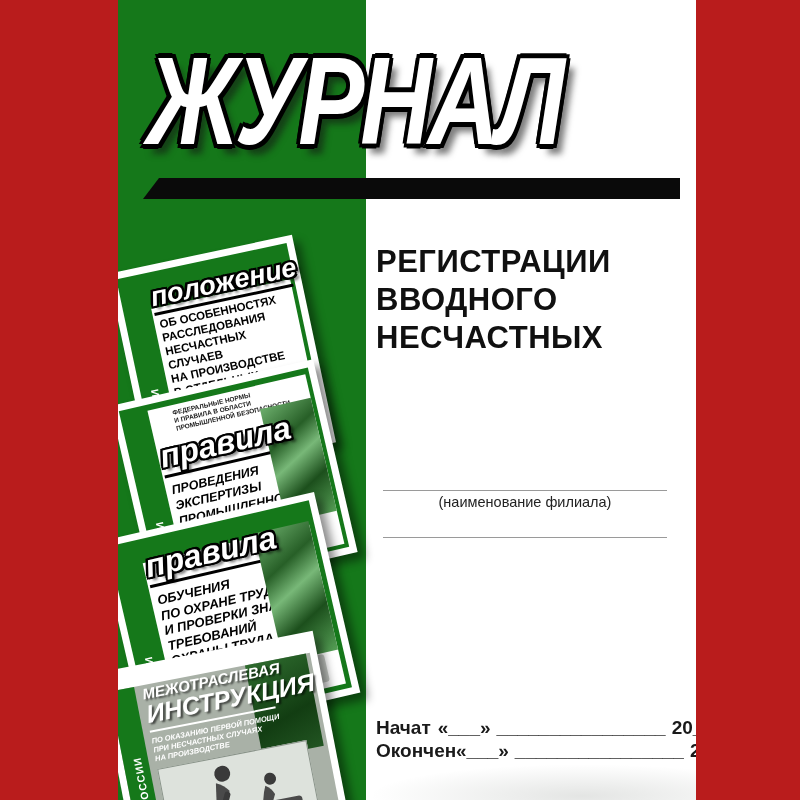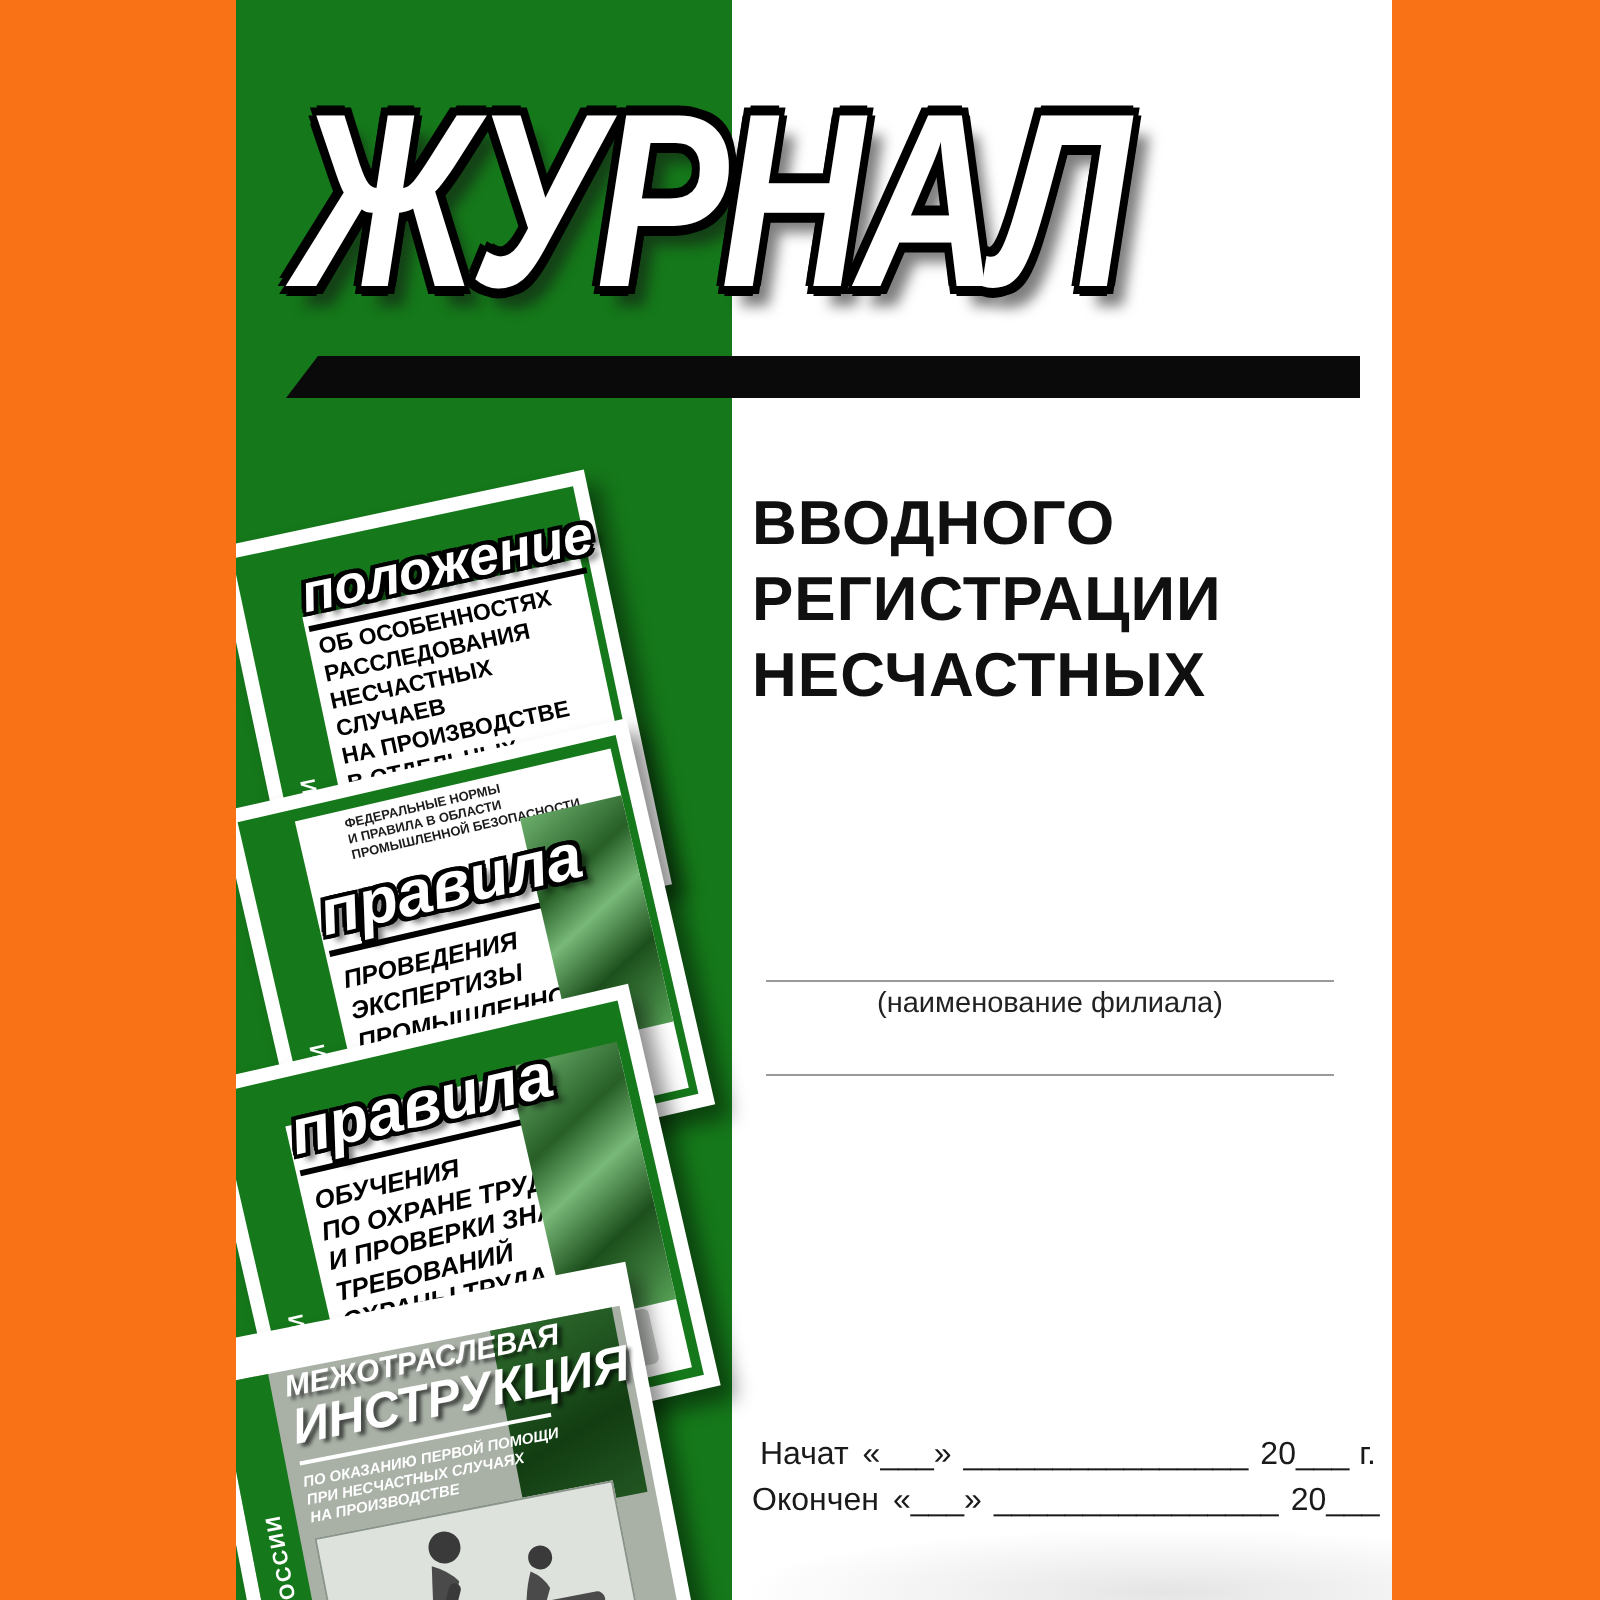--- a/index.html
+++ b/index.html
@@ -1,16 +1,16 @@
 <!DOCTYPE html>
 <html><head>
 <meta charset="utf-8">
 <style>
   html,body{margin:0;padding:0;background:#fff;}
-  .page{position:relative;width:800px;height:800px;background:#f97316;overflow:hidden;
+  .page{position:relative;width:800px;height:800px;background:#b91c1c;overflow:hidden;
         font-family:"Liberation Sans", sans-serif;}
   .scan{position:absolute;left:118px;top:0;width:578px;height:800px;overflow:hidden;background:#fff;}
   .green-panel{position:absolute;left:0;top:0;width:248px;height:800px;background:#15781a;}
 
   
   .journal-title{
     position:absolute;left:29px;top:36px;z-index:6;white-space:nowrap;
     font-weight:bold;font-style:italic;font-size:124px;letter-spacing:-5px;
     color:#fff;transform:scaleX(.80);transform-origin:left top;line-height:1.05;
     text-shadow:-4px -4px 0 #000,4px -4px 0 #000,-4px 4px 0 #000,4px 4px 0 #000,
@@ -19,21 +19,21 @@
   .title-bar{position:absolute;left:25px;top:178px;width:537px;height:21px;background:#0a0a0a;z-index:6;
     clip-path:polygon(16px 0,100% 0,100% 100%,0 100%);
     box-shadow:5px 6px 6px rgba(0,0,0,.35);}
 
   
   .subtitle{position:absolute;left:258px;top:243px;font-weight:bold;font-size:31px;
     line-height:38px;color:#101010;letter-spacing:.5px;}
   .field{position:absolute;left:265px;width:284px;margin-top:28px;}
   .field-line{border-top:1.5px solid #9a9a9a;height:0;}
   .field-caption{text-align:center;font-size:14.5px;color:#222;margin-top:3px;}
-  .dates{position:absolute;left:258px;top:716px;width:312px;font-size:16px;color:#1a1a1a;}
+  .dates{position:absolute;left:258px;top:716px;width:312px;font-size:19px;color:#1a1a1a;font-weight:bold;}
   .date-row{display:flex;align-items:baseline;line-height:23px;}
   .d-label{width:73px;text-align:right;margin-right:7px;}
   .d-q{margin-right:6px;}
   .d-line{margin-right:6px;letter-spacing:0;}
   .d-year{margin-right:5px;}
 
   
   .book{position:absolute;background:#fff;box-sizing:border-box;padding:7px;
         box-shadow:6px 8px 10px rgba(0,0,0,.45);}
   .b-inner{position:relative;width:100%;height:100%;background:#15781a;}
@@ -72,22 +72,22 @@
 <body>
 
 <div class="page">
   <div class="scan">
     <div class="green-panel"></div>
 
     <div class="journal-title">ЖУРНАЛ</div>
     <div class="title-bar"></div>
 
     <div class="subtitle">
+      <div>РЕГИСТРАЦИИ</div>
       <div>ВВОДНОГО</div>
-      <div>РЕГИСТРАЦИИ</div>
       <div>НЕСЧАСТНЫХ</div>
     </div>
 
     <div class="field" style="top:462px;">
       <div class="field-line"></div>
       <div class="field-caption">(наименование филиала)</div>
     </div>
     <div class="field" style="top:509px;">
       <div class="field-line"></div>
     </div>

